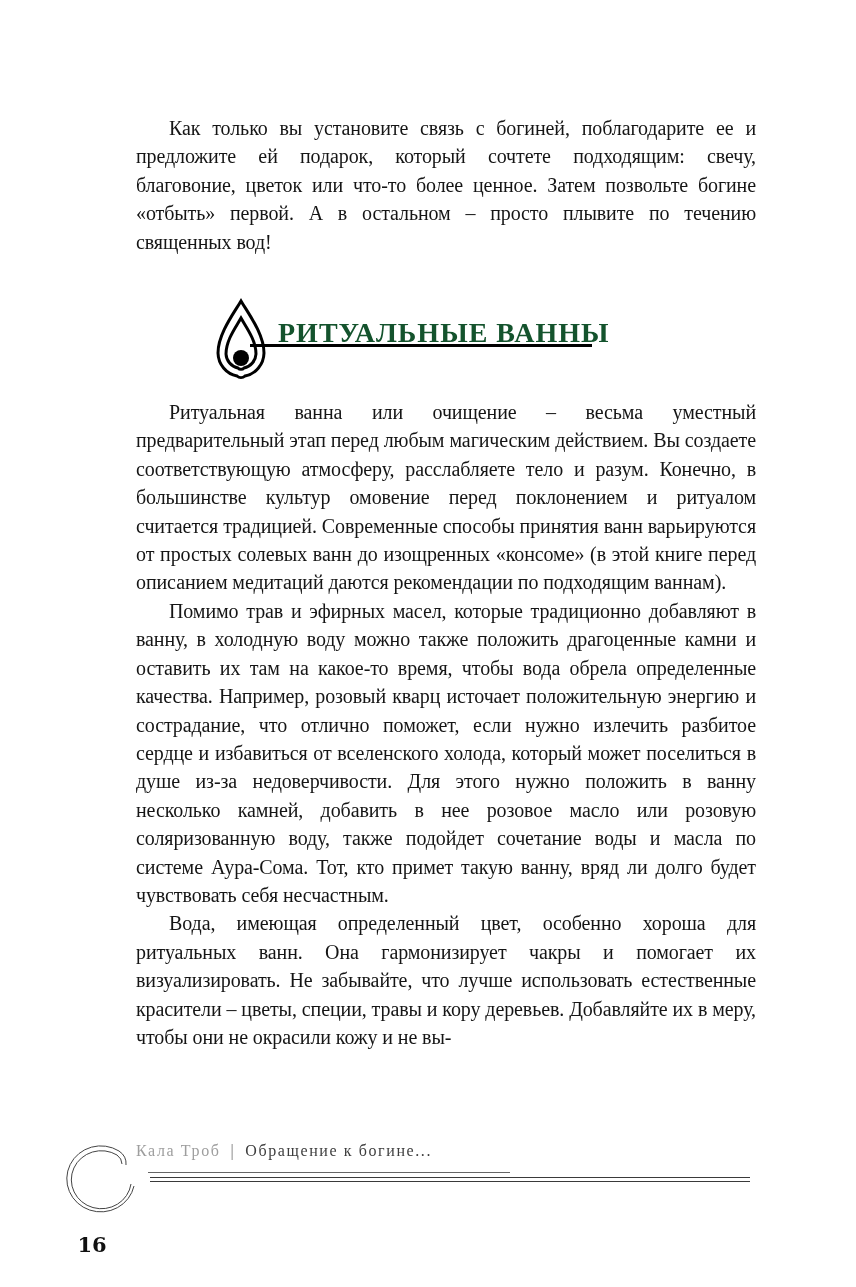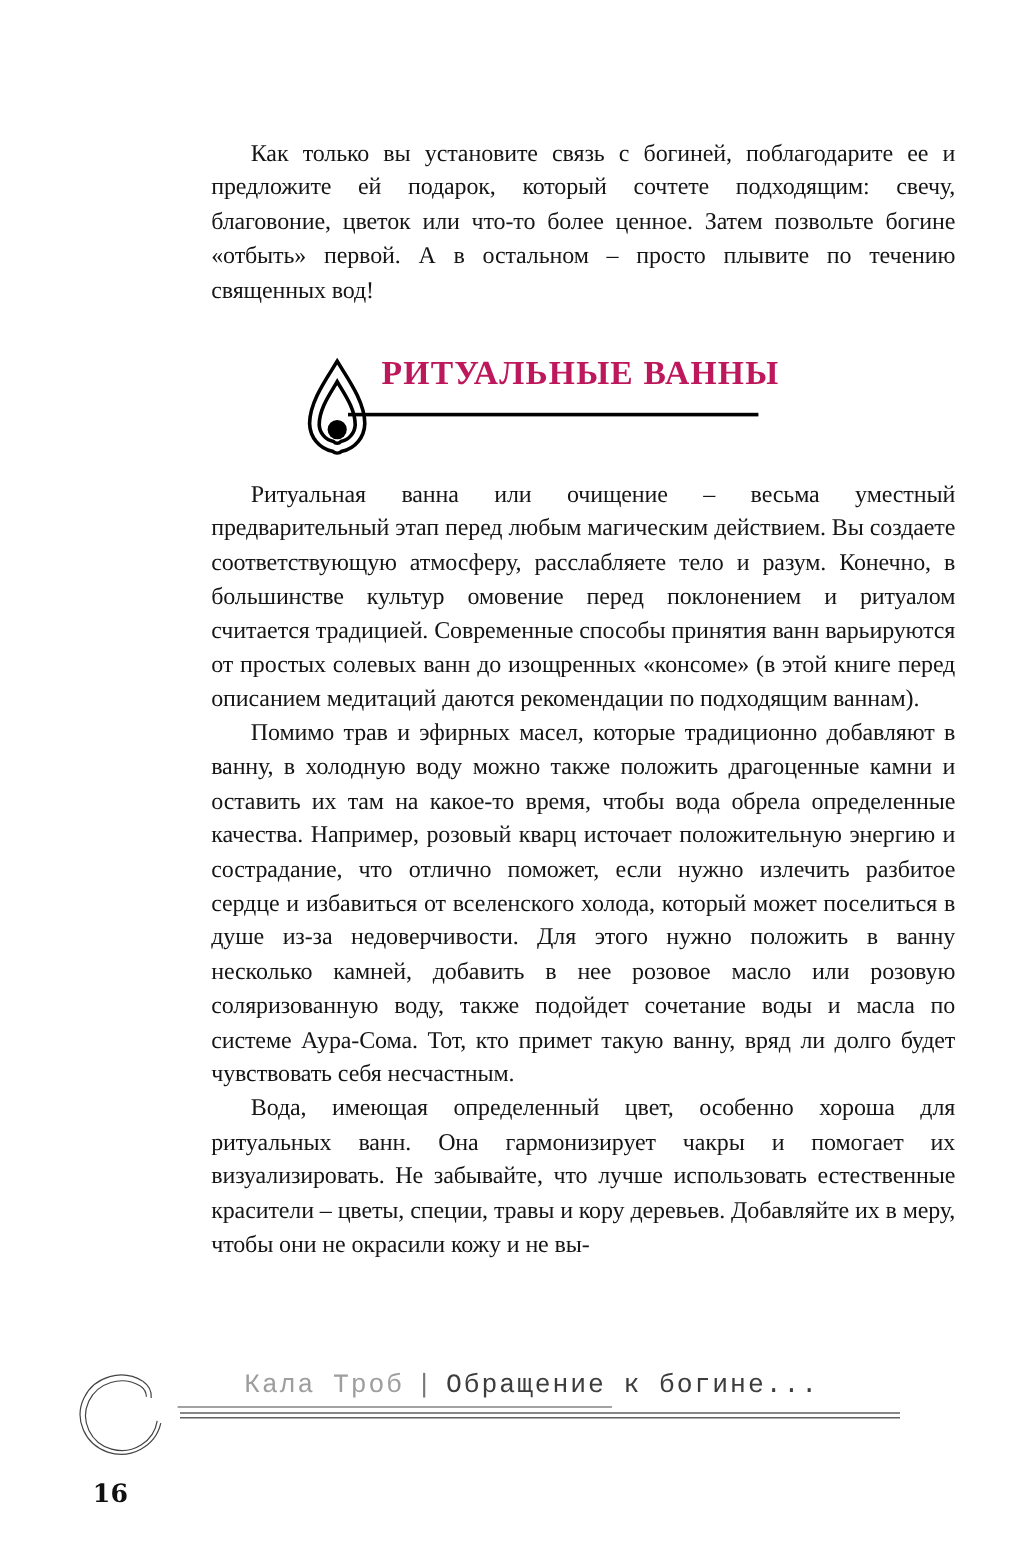--- a/index.html
+++ b/index.html
@@ -8,21 +8,20 @@
     width:856px;height:1287px;
     background:#ffffff;
     overflow:hidden;
     font-family:"Liberation Serif", serif;
   }
   
   .text-column{
     position:absolute;
     left:136px;top:114px;width:620px;
     color:#151515;
-    margin-left:40px;
   }
   .para{
     margin:0;
     font-size:20px;
     line-height:28.4px;
     text-align:justify;
     text-indent:33px;
     letter-spacing:-0.1px;
     hyphens:auto;
     color:#151515;
@@ -33,41 +32,41 @@
     height:90px;
     margin:40px 0 12px 0;
   }
   .section-heading .drop-icon{
     position:absolute;
     left:78px;top:2px;
     width:54px;height:84px;
   }
   .section-heading .heading-title{
     position:absolute;
-    left:142px;top:0;
+    left:142px;top:21px;
     font-family:"Liberation Serif", serif;
     font-size:28px;
     font-weight:700;
     letter-spacing:1px;
-    color:#be185d;
+    color:#14532d;
     white-space:nowrap;
   }
   .section-heading .heading-rule{
     position:absolute;
     left:114px;top:48px;
     width:342px;height:3px;
     background:#000000;
   }
   
   .footer-text{
     position:absolute;
     left:136px;top:1142px;width:614px;
-    text-align:center;
-    font-family:Liberation Mono, monospace;
-    font-size:22px;
+    text-align:left;
+    font-family:Liberation Serif, serif;
+    font-size:16px;
     letter-spacing:1.6px;
     white-space:nowrap;
   }
   .footer-author{color:#9e9e9e;}
   .footer-sep{color:#777777;margin:0 10px;font-weight:200;}
   .footer-chapter{color:#3d3d3d;}
   .footer-rule-single{
     position:absolute;
     left:148px;top:1172px;
     width:362px;height:1px;

